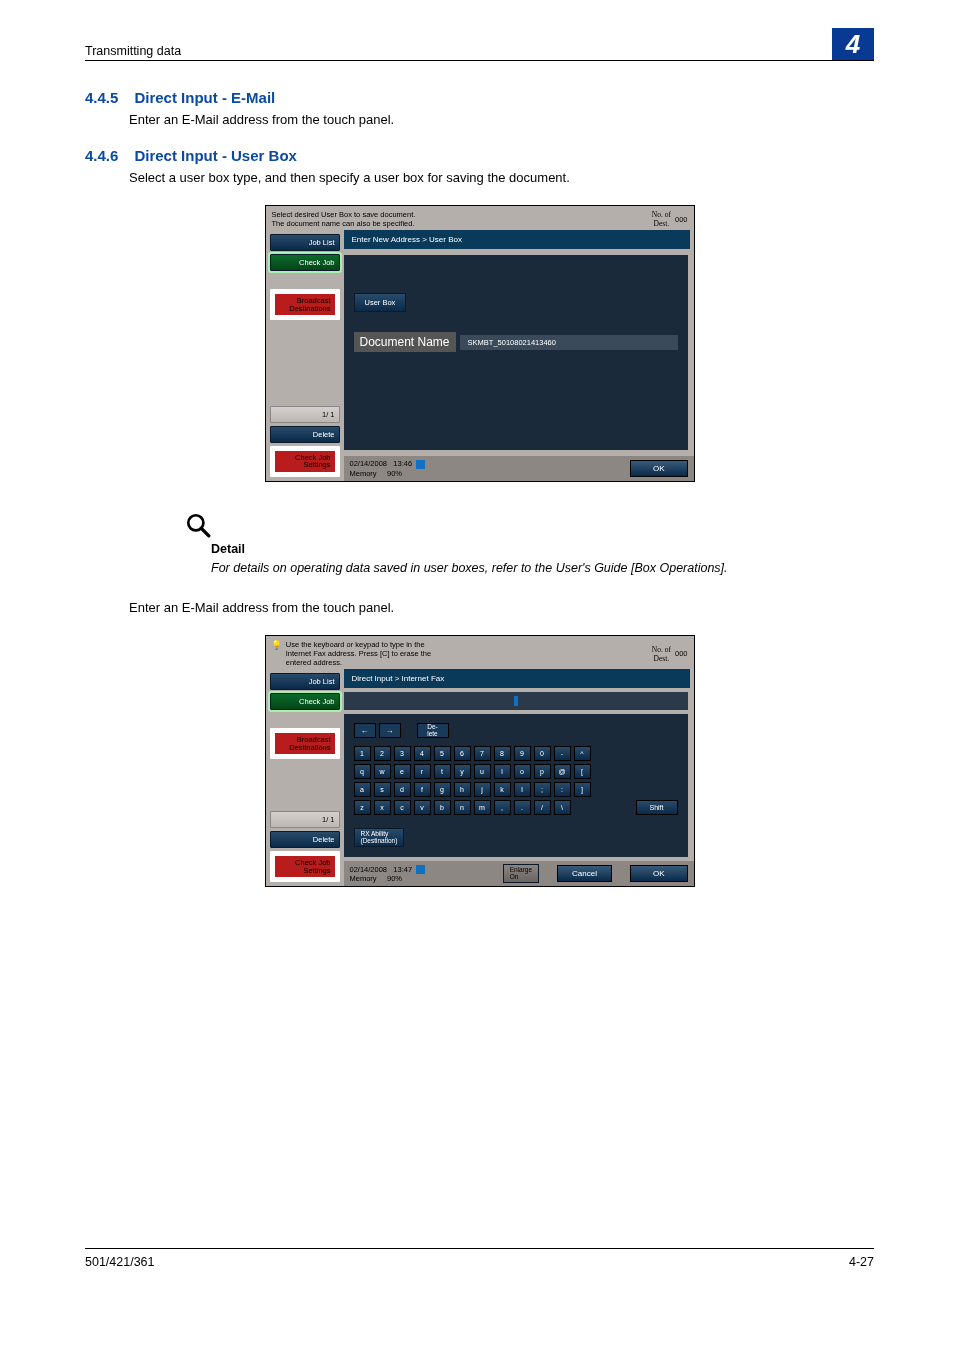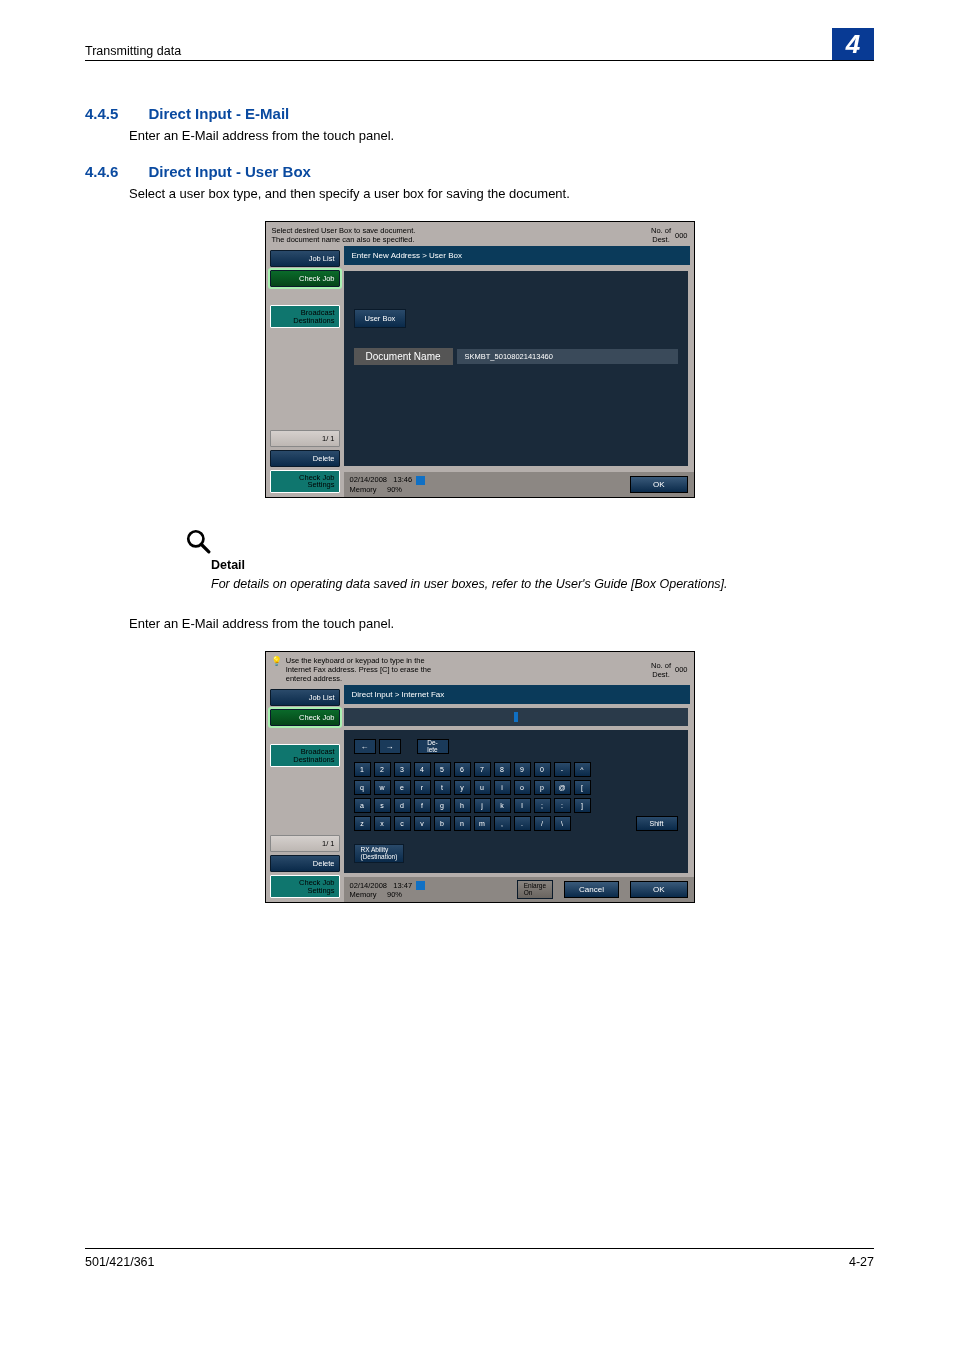--- a/index.html
+++ b/index.html
@@ -15,39 +15,39 @@
     padding: 28px 80px 20px 85px;
     min-height: 1300px;
     position: relative;
   }
   .header-row {
     display: flex;
     align-items: flex-end;
     justify-content: space-between;
     border-bottom: 1px solid #000;
     padding-bottom: 2px;
-    margin-bottom: 44px;
+    margin-bottom: 28px;
   }
   .header-title { font-size: 12.5px; }
   .section-badge {
     background: #083a94;
     color: #fff;
     font-weight: bold;
     font-size: 26px;
     width: 42px;
     height: 32px;
     display: flex;
     align-items: center;
     justify-content: center;
     font-style: italic;
     margin-bottom: -2px;
   }
   .section-row {
     display: flex;
-    gap: 30px;
+    gap: 16px;
     margin-bottom: 6px;
   }
   .section-num { color: #0a4aa0; font-weight: bold; font-size: 15px; }
   .section-title { color: #0a4aa0; font-weight: bold; font-size: 15px; }
   .body-text { margin-left: 44px; margin-bottom: 20px; font-size: 13px; }
 
   
   .shot {
     width: 430px;
     margin: 10px auto 30px auto;
@@ -66,21 +66,21 @@
   .shot-right { flex: 1; padding: 0 0 0 0; background: #b5afac; }
   .topbar {
     display: flex;
     justify-content: space-between;
     align-items: center;
     padding: 4px 6px 2px 6px;
     color: #000;
     background: #b5afac;
     font-size: 7.5px;
   }
-  .dest-box { font-size: 7.5px; text-align: center; }
+  .dest-box { font-size: 7.5px; text-align: center; font-family: Liberation Serif, serif; }
   .bluebar {
     background: #0a3a5a;
     color: #fff;
     padding: 5px 8px;
     font-size: 8px;
     margin: 0 4px 0 0;
   }
   .panel-dark {
     background: #1a2a3a;
     margin: 6px 6px 6px 0;
@@ -91,21 +91,21 @@
     background: linear-gradient(#2a4a6a, #0a2a4a);
     border: 1px solid #0a1a2a;
     color: #fff;
     font-size: 7.5px;
     text-align: right;
     padding: 3px 4px;
     border-radius: 1px;
   }
   .lbtn.sel { background: linear-gradient(#0a6a2a, #054518); outline: 2px solid #a8f0b0; }
   .lbtn.light { background: linear-gradient(#d5d0cd, #bdb7b3); color: #000; border: 1px solid #888; }
-  .lbtn.gray { background: #0f766e; color: #000; border: 1px solid #ffffff; }
+  .lbtn.gray { background: #b91c1c; color: #000; border: 5px solid #ffffff; }
   .spacer { flex: 1; }
   .statusbar {
     background: #8c8783;
     padding: 3px 6px;
     display: flex;
     align-items: center;
     justify-content: space-between;
     font-size: 7.5px;
     color: #000;
   }
@@ -118,21 +118,21 @@
   }
   .dark-btn {
     display: inline-block;
     background: linear-gradient(#2a4a6a, #0a2a4a);
     border: 1px solid #0a1a2a;
     color: #fff;
     font-size: 7.5px;
     padding: 4px 10px;
   }
   .doc-row { display: flex; gap: 4px; margin-top: 20px; align-items: center; }
-  .doc-label { background: #555; color: #fff; font-size: 10px; padding: 3px 12px; }
+  .doc-label { background: #555; color: #fff; font-size: 12px; padding: 3px 6px; }
   .doc-val { background: #3a4a5a; color: #fff; font-size: 7.5px; padding: 3px 8px; flex: 1; }
 
   
   .detail-block { margin-left: 100px; margin-bottom: 24px; }
   .detail-icon {
     display: inline-block;
     width: 28px; height: 28px;
     margin-bottom: 2px;
   }
   .detail-label { font-weight: bold; margin-left: 26px; margin-bottom: 4px; font-size: 12.5px; }
@@ -365,21 +365,21 @@
 (Destination)</div>
         </div>
         <div class="statusbar">
           <div>
             <span>02/14/2008</span>
             &nbsp;&nbsp;<span>13:47</span>
             &nbsp;<span style="display:inline-block;width:9px;height:9px;background:#1070c4;vertical-align:middle"></span><br>
             <span>Memory</span>
             &nbsp;&nbsp;&nbsp;&nbsp;<span>90%</span>
           </div>
-          <div style="display:flex;gap:11px;align-items:center">
+          <div style="display:flex;gap:18px;align-items:center">
             <div class="dark-btn" style="padding:2px 6px;font-size:6.5px;white-space:pre-line;line-height:1;background:linear-gradient(#8a8580,#6a6560);color:#000">Enlarge
 On</div>
             <div class="ok-btn" style="padding:3px 14px">Cancel</div>
             <div class="ok-btn" style="padding:3px 22px">OK</div>
           </div>
         </div>
       </div>
     </div>
   </div>
 

